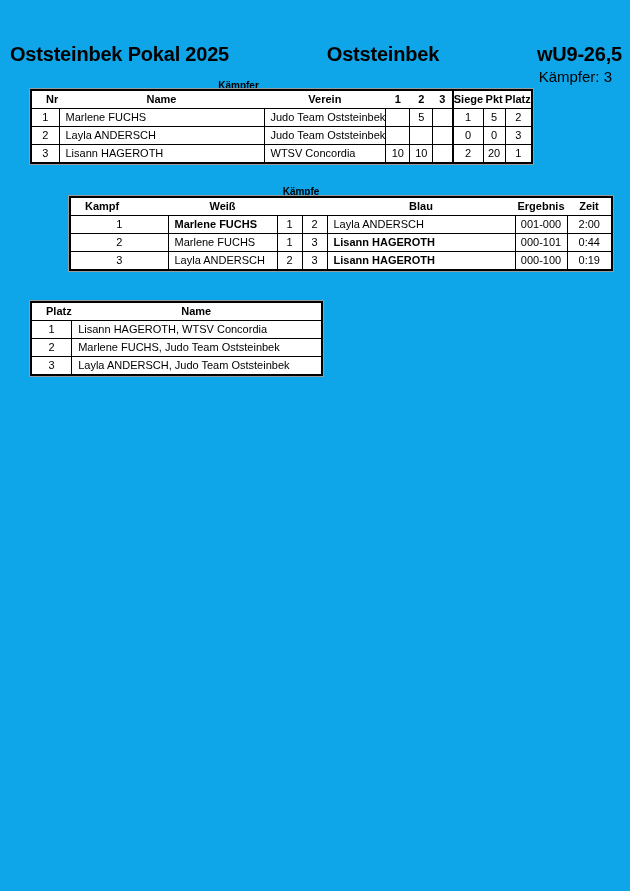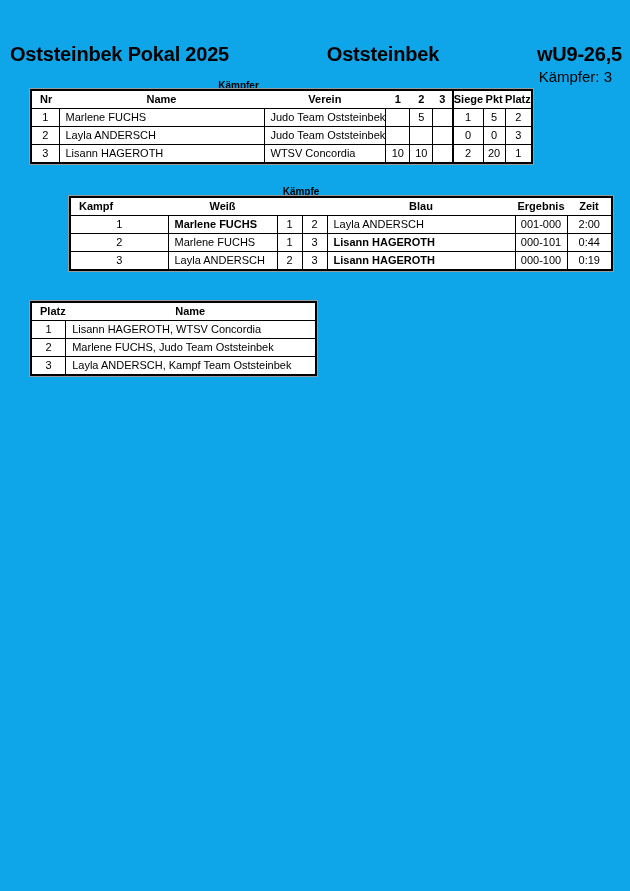--- a/index.html
+++ b/index.html
@@ -44,21 +44,21 @@
 
   th, td {
     height: 18px; padding: 0; line-height: 17px;
     white-space: nowrap; vertical-align: middle;
     font-size: 11px;
   }
   th {
     font-weight: bold; border: none; border-bottom: 1px solid #000;
     text-align: center;
   }
-  th.th-left { text-align: left; padding-left: 8px; }
+  th.th-left { text-align: left; padding-left: 14px; }
   td { border: 1px solid #000; }
   td.c { text-align: center; }
   td.l { text-align: left; padding-left: 6px; }
   .thickL { border-left: 2px solid #000 !important; }
   .winner { font-weight: bold; }
 </style>
 </head>
 <body>
 
 <div class="page">
@@ -205,18 +205,18 @@
       <tr>
         <td class="c">1</td>
         <td class="l">Lisann HAGEROTH, WTSV Concordia</td>
       </tr>
       <tr>
         <td class="c">2</td>
         <td class="l">Marlene FUCHS, Judo Team Oststeinbek</td>
       </tr>
       <tr>
         <td class="c">3</td>
-        <td class="l">Layla ANDERSCH, Kampf Team Oststeinbek</td>
+        <td class="l">Layla ANDERSCH, Judo Team Oststeinbek</td>
       </tr>
     </tbody>
   </table>
 
 </div>
 
 </body></html>

